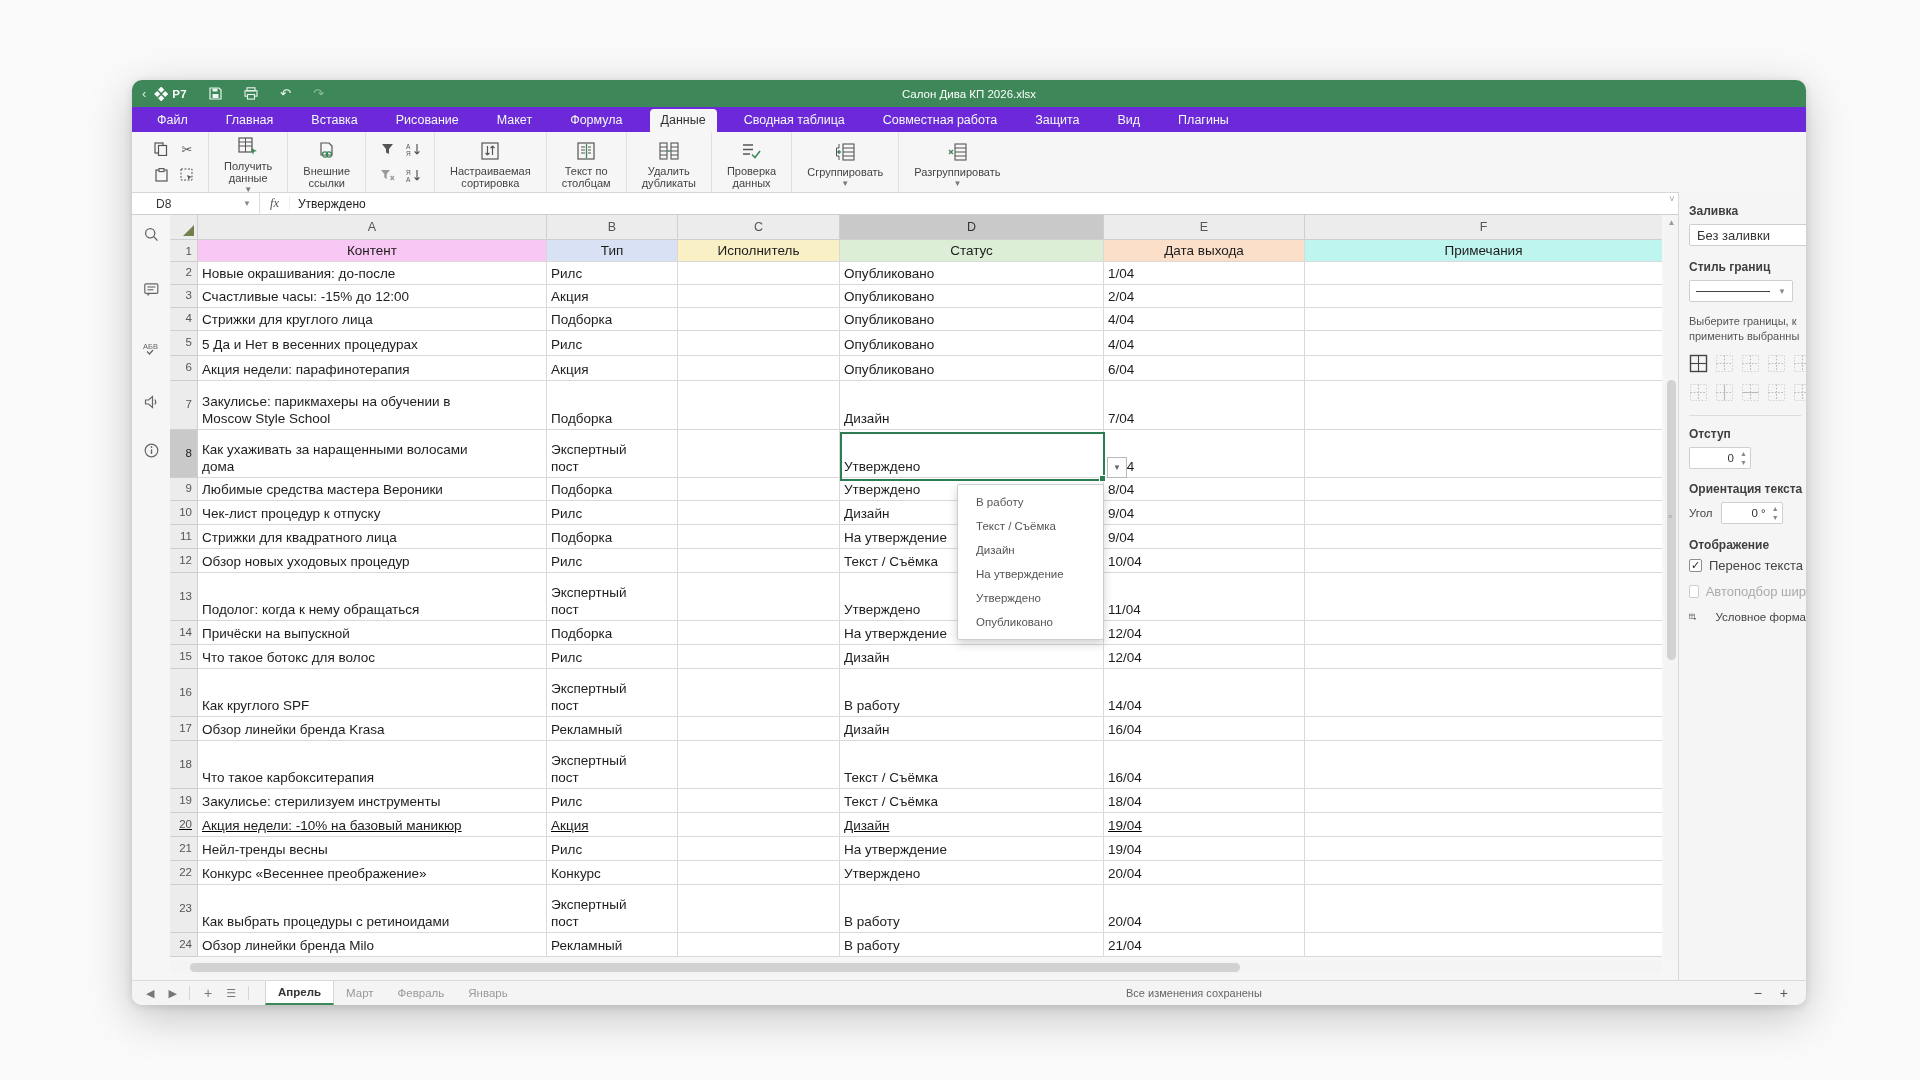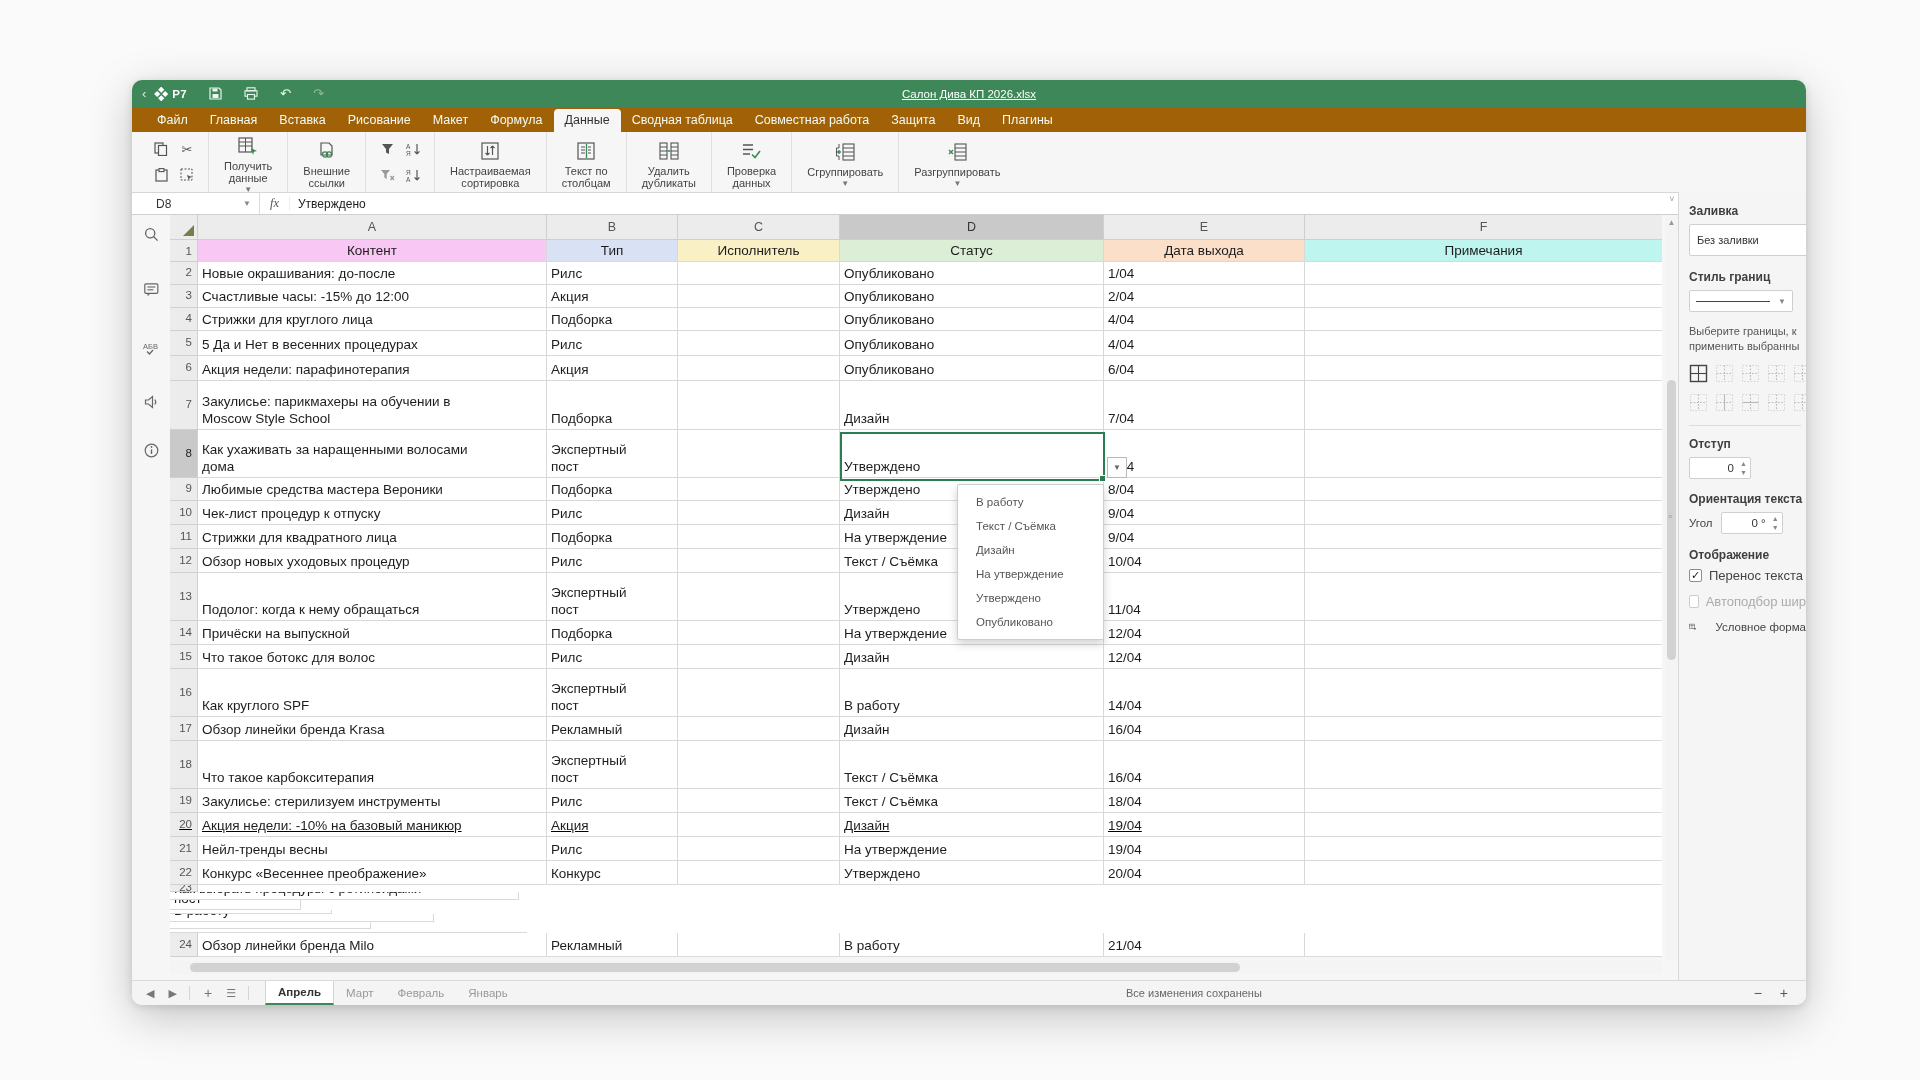--- a/index.html
+++ b/index.html
@@ -13,25 +13,25 @@
   
   .titlebar { position:absolute; left:0; top:0; right:0; height:27px; background:#3d8758;
     display:flex; align-items:center; color:#fff; }
   .titlebar .back { margin-left:10px; font-size:13px; color:#d8ecdf; }
   .logo { display:flex; align-items:center; gap:4px; margin-left:8px; }
   .logo-name { font-size:11.5px; font-weight:bold; color:#fff; letter-spacing:.3px; }
   .tb-ico { margin-left:22px; font-size:13px; line-height:1; color:#eaf6ee; }
   .tb-ico svg { display:block; }
   .tb-ico.dim { opacity:.45; }
   .win-title { position:absolute; left:0; right:0; text-align:center; font-size:11.5px;
-    color:#ffffff; pointer-events:none;text-decoration:underline; }
-
-  
-  .menubar { position:absolute; left:0; top:27px; right:0; height:25px; background:#a16207;
-    display:flex; align-items:flex-end; padding-left:14px; }
+    color:#ffffff; pointer-events:none; }
+
+  
+  .menubar { position:absolute; left:0; top:27px; right:0; height:25px; background:#6d28d9;
+    display:flex; align-items:flex-end; padding-left:14px;gap:16px; }
   .menutab { font-size:12.5px; color:#f2faf5; padding:4px 11px 5px; cursor:default; }
   .menutab.active { background:#f6f6f6; color:#333; border-radius:4px 4px 0 0; }
 
   
   .toolbar { position:absolute; left:0; top:52px; right:0; height:60px; background:#f6f6f6;
     display:flex; align-items:stretch; padding-left:8px; }
   .tgroup { display:flex; align-items:center; padding:0 8px; position:relative; }
   .tgroup + .tgroup { border-left:1px solid #e0e0e0; }
   .mini-grid { display:grid; grid-template-columns:26px 26px; grid-template-rows:26px 26px; }
   .mini { display:flex; align-items:center; justify-content:center; color:#555; font-size:13px; }
@@ -95,22 +95,22 @@
   .vscroll .arr { position:absolute; left:0; width:13px; text-align:center; font-size:8px; color:#999; }
   .vthumb { position:absolute; left:2px; top:165px; width:9px; height:280px; background:#d2d2d2; border-radius:5px; }
   .vgrip { position:absolute; left:3px; top:300px; width:7px; height:10px; color:#9a9a9a; font-size:7px; line-height:3.5px; }
   .hscroll { position:absolute; left:38px; top:881px; width:1492px; height:13px; background:#f4f4f4; }
   .hthumb { position:absolute; left:20px; top:2px; width:1050px; height:9px; background:#d2d2d2; border-radius:5px; }
 
   
   .rightpanel { position:absolute; left:1546px; top:112px; width:128px; height:788px;
     background:#f5f5f5; border-left:1px solid #d8d8d8; padding:12px 0 0 10px; overflow:hidden; }
   .rp-label { font-size:12px; font-weight:bold; color:#3f3f3f; margin-bottom:6px; white-space:nowrap; }
-  .rp-select { width:122px; height:32px; background:#fff; border:1px solid #cfcfcf; border-radius:2px;
-    font-size:11px; color:#333; display:flex; align-items:center; padding-left:7px; margin-bottom:14px; white-space:nowrap; }
+  .rp-select { width:122px; height:22px; background:#fff; border:1px solid #cfcfcf; border-radius:2px;
+    font-size:13px; color:#333; display:flex; align-items:center; padding-left:7px; margin-bottom:14px; white-space:nowrap; }
   .rp-linebox { width:104px; height:22px; background:#fff; border:1px solid #cfcfcf; border-radius:2px;
     display:flex; align-items:center; padding:0 6px; margin-bottom:12px; }
   .rp-linebox .line { flex:1; height:1px; background:#444; margin-right:8px; }
   .rp-linebox .caret { font-size:8px; color:#888; }
   .rp-hint { font-size:11px; color:#555; line-height:15px; white-space:nowrap; }
   .borderbtns { display:flex; gap:7px; margin-top:10px; }
   .bbtn { width:19px; height:19px; position:relative; }
   .bbtn svg { display:block; }
   .rp-divider { width:112px; height:1px; background:#dcdcdc; margin:13px 0 11px; }
   .spin { width:62px; height:22px; background:#fff; border:1px solid #cfcfcf; border-radius:2px;
@@ -659,21 +659,21 @@
         </div>
         <div class="grow datarow" style="height: 24px;">
           <div class="gcell c0 rn">22</div>
           <div class="gcell c1">Конкурс «Весеннее преображение»</div>
           <div class="gcell c2">Конкурс</div>
           <div class="gcell c3"></div>
           <div class="gcell c4">Утверждено</div>
           <div class="gcell c5">20/04</div>
           <div class="gcell c6"></div>
         </div>
-        <div class="grow datarow" style="height: 48px; flex-direction: column;">
+        <div class="grow datarow" style="height: 48px;">
           <div class="gcell c0 rn">23</div>
           <div class="gcell c1">Как выбрать процедуры с ретиноидами</div>
           <div class="gcell c2">Экспертный
 пост</div>
           <div class="gcell c3"></div>
           <div class="gcell c4">В работу</div>
           <div class="gcell c5">20/04</div>
           <div class="gcell c6"></div>
         </div>
         <div class="grow datarow" style="height: 24px;">

